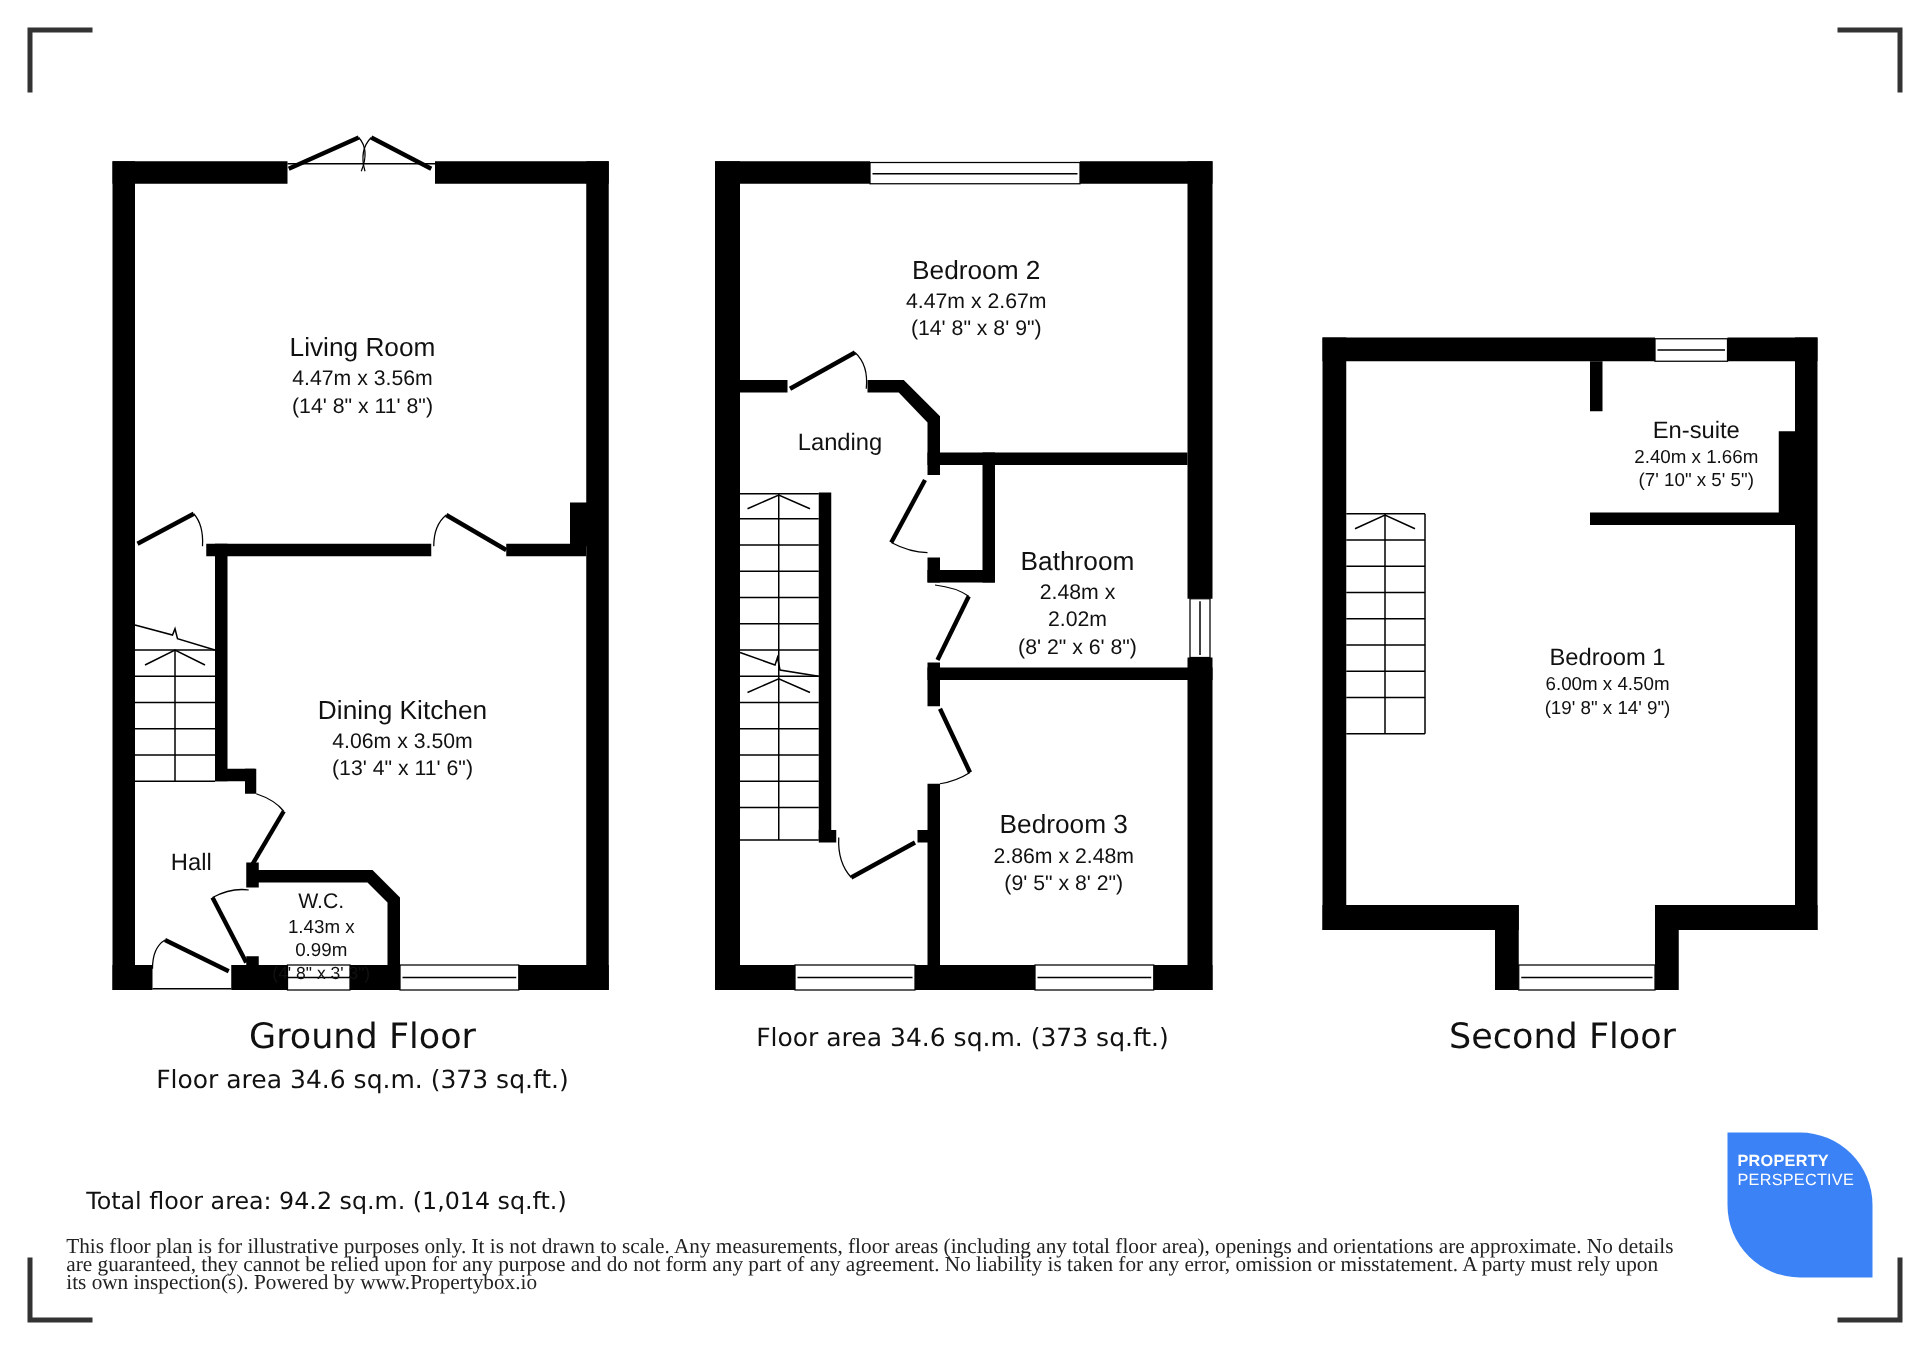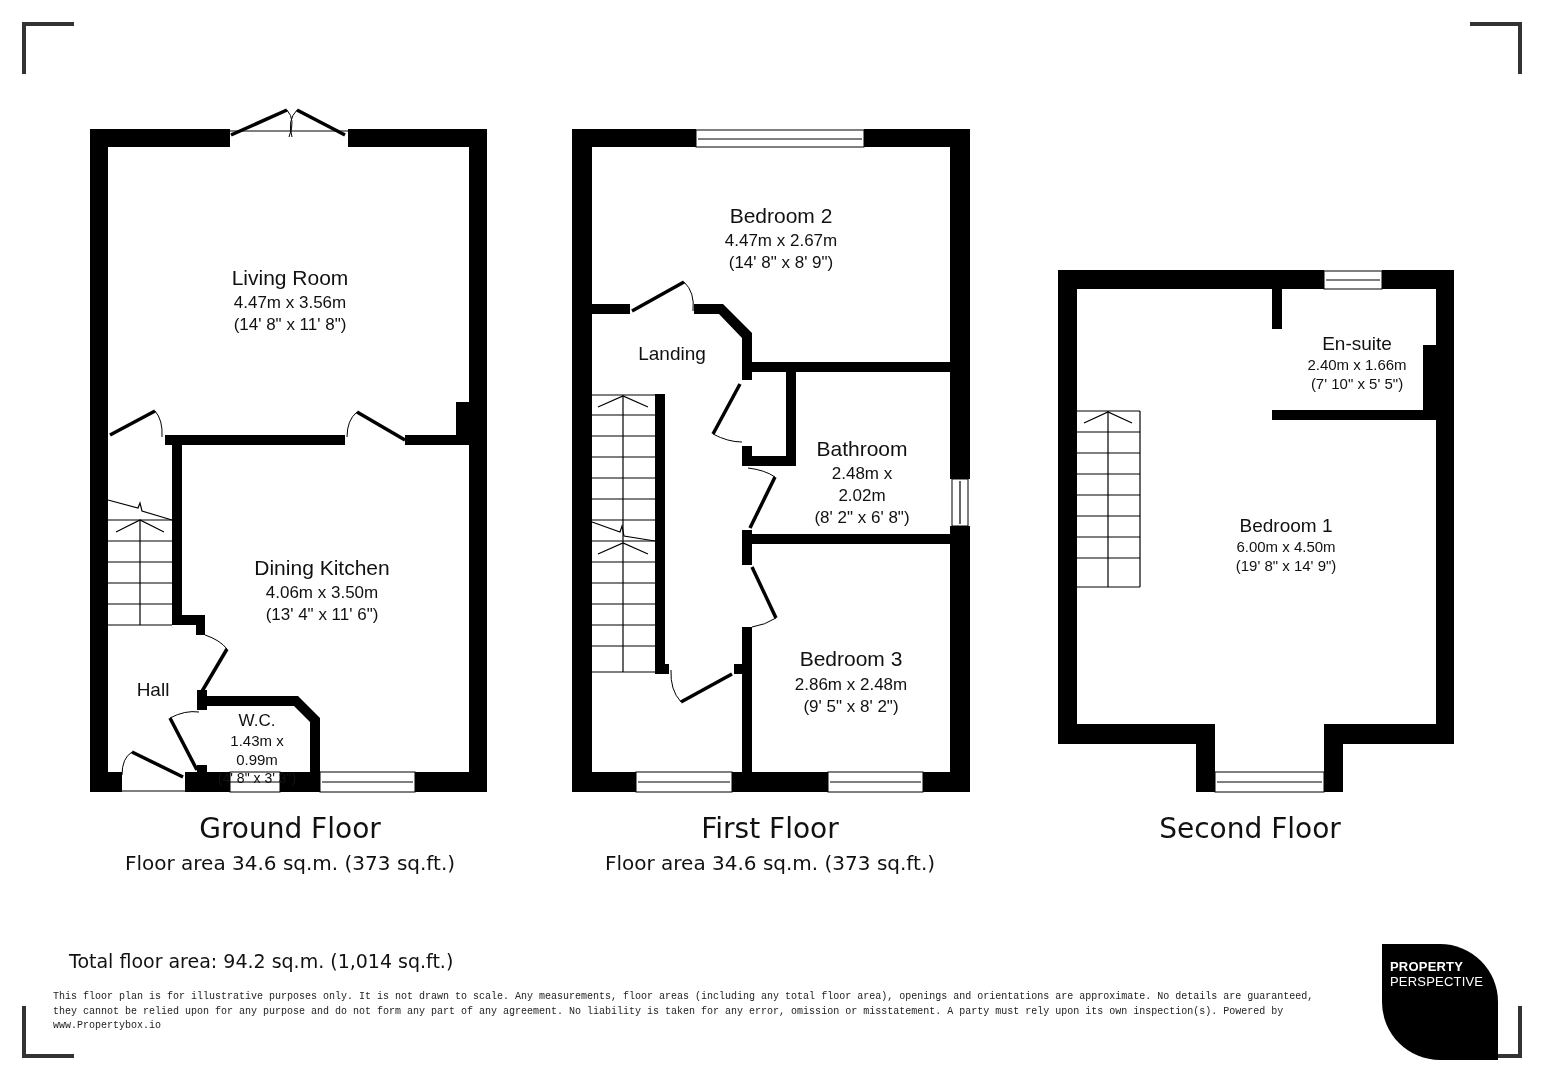--- a/index.html
+++ b/index.html
@@ -12,22 +12,22 @@
   .win { fill:#fff; stroke:#000; stroke-width:1; }
   .room-label { font-family:"Liberation Sans", sans-serif; text-anchor:middle; fill:#111; }
   .rn { font-size:21px; }
   .rd { font-size:17px; }
   .rn-s { font-size:19px; }
   .rd-s { font-size:15px; }
   .caption { position:absolute; text-align:center; font-family:"DejaVu Sans", sans-serif; }
   .caption .title { font-size:28px; color:#111; white-space:nowrap; }
   .caption .area { font-size:20px; color:#111; margin-top:6px; white-space:nowrap; }
   .total { position:absolute; left:53px; top:950px; font-family:"DejaVu Sans", sans-serif; font-size:19px; white-space:nowrap;margin-left:16px; }
-  .disclaimer { position:absolute; left:53px; top:990px; width:1290px; font-family:Liberation Mono, monospace; font-size:10px; line-height:14.5px; color:#222; }
-  .logo { position:absolute; left:1382px; top:944px; width:116px; height:116px; background:#000000; border-radius:0 58px 0 58px; color:#fff; font-family:"Liberation Sans", sans-serif; }
+  .disclaimer { position:absolute; left:53px; top:990px; width:1290px; font-family:Liberation Serif, serif; font-size:17px; line-height:14.5px; color:#222; }
+  .logo { position:absolute; left:1382px; top:906px; width:116px; height:116px; background:#3b82f6; border-radius:0 58px 0 58px; color:#fff; font-family:"Liberation Sans", sans-serif; }
   .logo .l1 { position:absolute; left:8px; top:15px; font-size:13px; font-weight:bold; letter-spacing:0.2px; }
   .logo .l2 { position:absolute; left:8px; top:30px; font-size:13px; letter-spacing:0.2px; }
 </style>
 </head>
 <body>
 
 <svg class="plan" viewBox="0 0 1544 1080" xmlns="http://www.w3.org/2000/svg">
 
   <g stroke="#333" stroke-width="4" fill="none">
     <polyline points="24,74 24,24 74,24"></polyline>
@@ -256,21 +256,20 @@
     <text class="room-label rd-s" x="1286" y="552">6.00m x 4.50m</text>
     <text class="room-label rd-s" x="1286" y="571">(19' 8" x 14' 9")</text>
   </g>
 </svg>
 
 <div class="caption" style="left:90px; top:812px; width:400px;">
   <div class="title">Ground Floor</div>
   <div class="area">Floor area 34.6 sq.m. (373 sq.ft.)</div>
 </div>
 <div class="caption" style="left:570px; top:812px; width:400px;">
-  <div class="title">First Floor</div>
   <div class="area">Floor area 34.6 sq.m. (373 sq.ft.)</div>
 </div>
 <div class="caption" style="left:1050px; top:812px; width:400px;">
   <div class="title">Second Floor</div>
 </div>
 
 <div class="total">Total floor area: 94.2 sq.m. (1,014 sq.ft.)</div>
 <div class="disclaimer">This floor plan is for illustrative purposes only. It is not drawn to scale. Any measurements, floor areas (including any total floor area), openings and orientations are approximate. No details are guaranteed, they cannot be relied upon for any purpose and do not form any part of any agreement. No liability is taken for any error, omission or misstatement. A party must rely upon its own inspection(s). Powered by www.Propertybox.io</div>
 
 <div class="logo">

